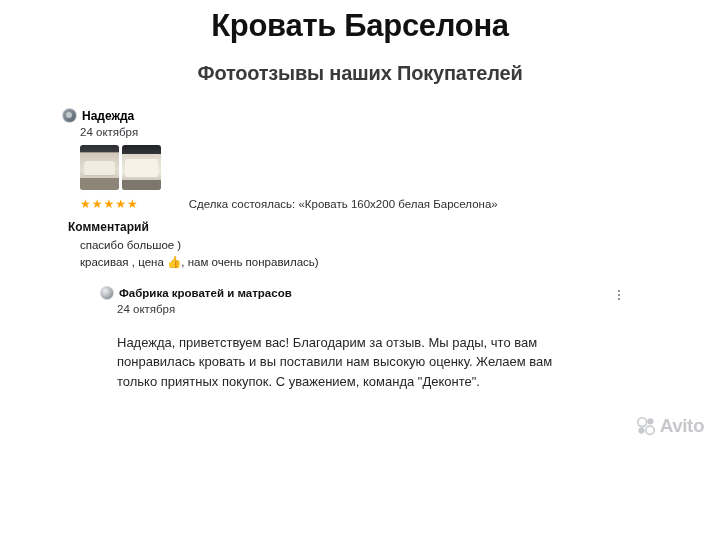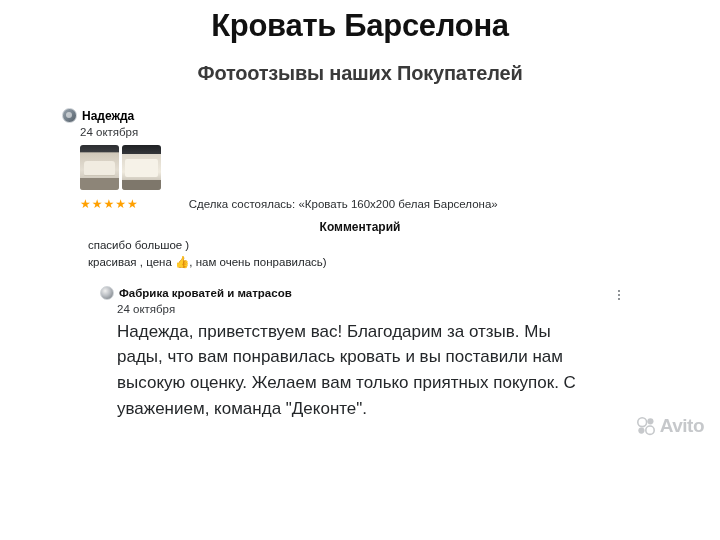--- a/index.html
+++ b/index.html
@@ -156,28 +156,27 @@
   }
   .deal-text {
     font-size: 11.5px;
     color: #2b2e31;
     margin-left: 44px;
   }
 
   
   .comment-head {
     margin-top: 10px;
-    margin-left: 16px;
+    margin-left: 6px;
     font-size: 12px;
     font-weight: bold;
     color: #111;
-    text-align: center;
   }
   .comment-body {
-    margin-left: 26px;
+    margin-left: 18px;
     margin-top: 3px;
     font-size: 11.5px;
     color: #24272a;
     line-height: 1.5;
   }
   .comment-body .line2 .thumb {
     color: #d9a300;
   }
 
   
@@ -205,23 +204,23 @@
     font-weight: bold;
     color: #111;
   }
   .reply-date {
     font-size: 11.5px;
     color: #33363a;
     margin-top: 3px;
     margin-left: 17px;
   }
   .reply-text {
-    margin-top: 4px;
+    margin-top: 18px;
     margin-left: 17px;
-    font-size: 17px;
+    font-size: 13px;
     color: #24272a;
     line-height: 1.52;
     width: 470px;
   }
   .kebab {
     position: absolute;
     right: -6px;
     top: 0px;
     width: 14px;
     height: 18px;

